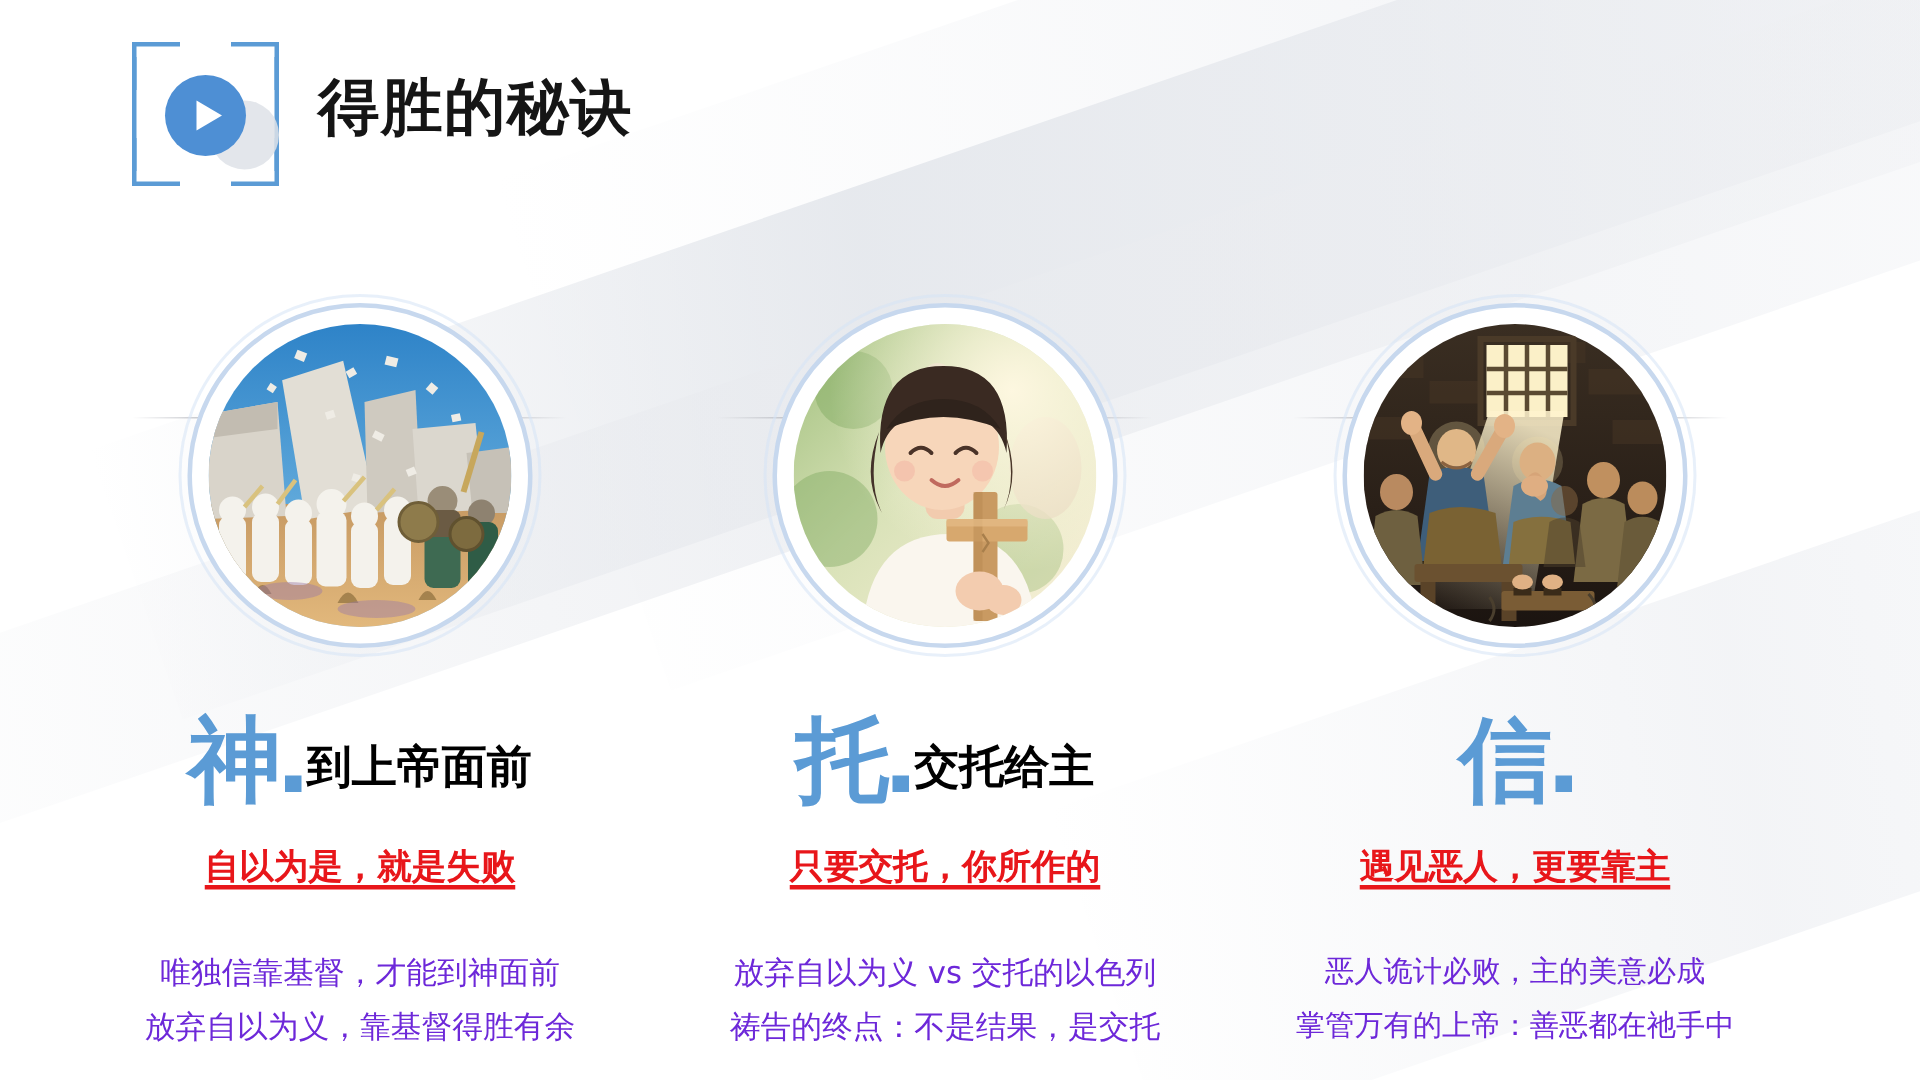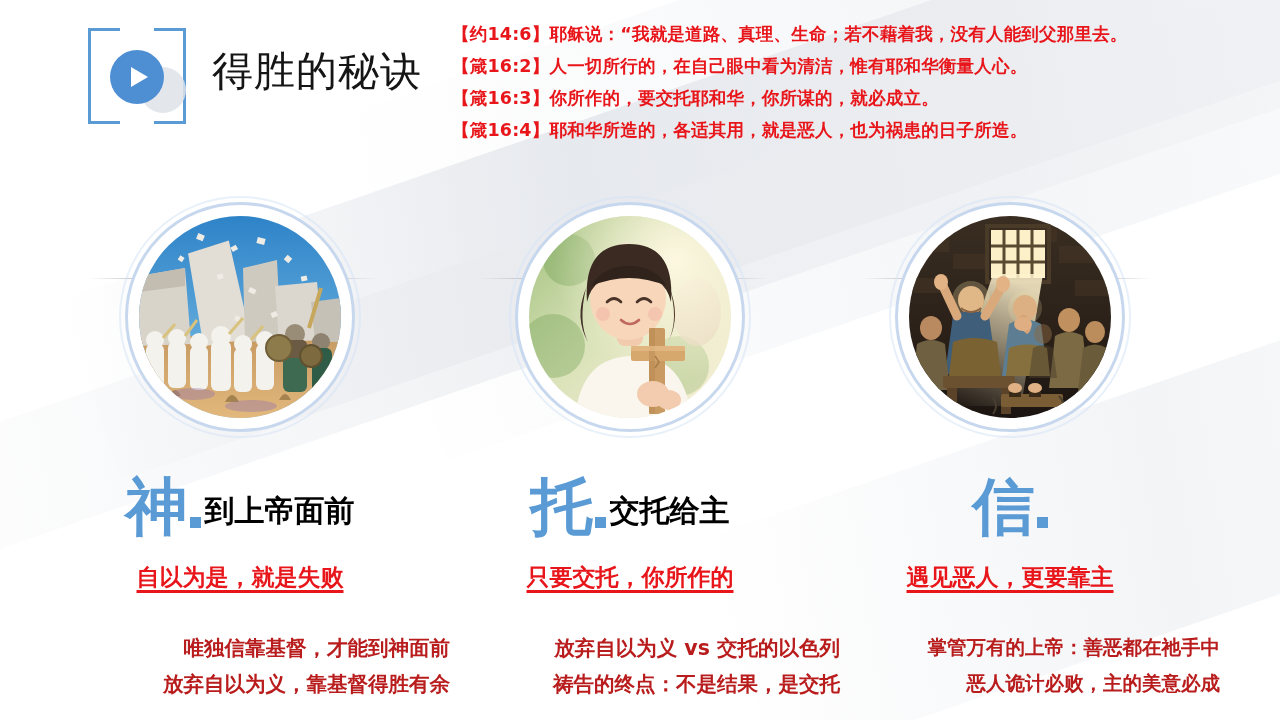--- a/index.html
+++ b/index.html
@@ -99,21 +99,21 @@
     border-style: solid;
     border-width: 10px 0 10px 17px;
     border-color: transparent transparent transparent #ffffff;
     margin-left: 5px;
   }
 
   .deck-title {
     position: absolute;
     left: 212px; top: 44px;
     font-size: 41px;
-    font-weight: normal;
+    font-weight: bold;
     color: #151515;
     letter-spacing: 1px;
     white-space: nowrap;
   }
 
   .verses {
     position: absolute;
     left: 452px; top: 18px;
     width: 800px;
   }
@@ -231,25 +231,24 @@
   }
 
   
   .body-lines {
     position: absolute;
     top: 440px;
     width: 420px;
   }
   .body-line {
     font-size: 20.5px;
-    font-weight: bold;
-    color: #b91c1c;
+    font-weight: normal;
+    color: #6d28d9;
     line-height: 36px;
     white-space: nowrap;
-    text-align: right;
   }
 
   
   .col-3 .body-line { font-size: 19.5px; }
 </style>
 </head>
 <body>
 
 <div class="slide">
 
@@ -269,26 +268,20 @@
       <span class="bk bk-br"></span>
       <span class="bk edge-l"></span>
       <span class="bk edge-r"></span>
       <span class="play-circle">
         <span class="play-tri"></span>
       </span>
     </div>
 
     <div class="deck-title">得胜的秘诀</div>
 
-    <div class="verses">
-      <div class="verse-line">【约14:6】耶稣说：“我就是道路、真理、生命；若不藉着我，没有人能到父那里去。</div>
-      <div class="verse-line">【箴16:2】人一切所行的，在自己眼中看为清洁，惟有耶和华衡量人心。</div>
-      <div class="verse-line">【箴16:3】你所作的，要交托耶和华，你所谋的，就必成立。</div>
-      <div class="verse-line">【箴16:4】耶和华所造的，各适其用，就是恶人，也为祸患的日子所造。</div>
-    </div>
   </div>
 
   <div class="columns">
 
     <div class="divider div-1"></div>
     <div class="divider div-2"></div>
     <div class="divider div-3"></div>
 
     <div class="col col-1">
       <div class="photo-wrap">
@@ -564,19 +557,19 @@
         </div>
       </div>
 
       <div class="head-row">
         <span class="big-char"><span>信</span><span class="dot"></span></span>
       </div>
 
       <div class="key-line">遇见恶人，更要靠主</div>
 
       <div class="body-lines">
+        <div class="body-line">恶人诡计必败，主的美意必成</div>
         <div class="body-line">掌管万有的上帝：善恶都在祂手中</div>
-        <div class="body-line">恶人诡计必败，主的美意必成</div>
       </div>
     </div>
 
   </div>
 </div>
 
 </body></html>

